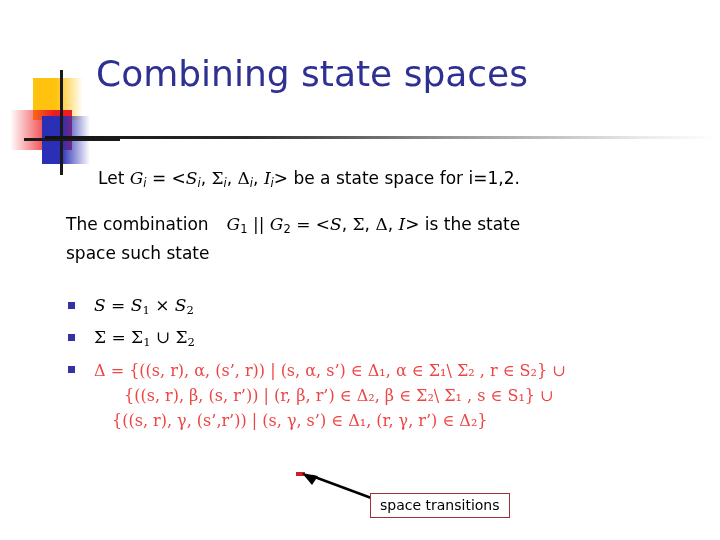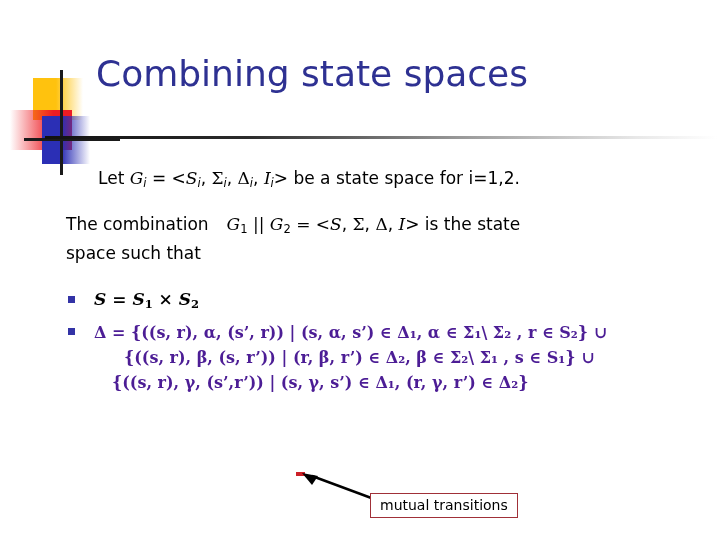--- a/index.html
+++ b/index.html
@@ -130,23 +130,22 @@
     left: 66px;
     top: 212px;
     width: 600px;
   }
   .gap { display: inline-block; width: 18px; }
 
   
   .bullets {
     position: absolute;
     left: 66px;
-    top: 288px;
+    top: 294px;
     width: 640px;
-    font-weight: bold;
   }
   .bullet-row {
     position: relative;
     padding-left: 28px;
     margin-bottom: 4px;
     font-family: "DejaVu Serif", serif;
     font-size: 17px;
     color: #000000;
     line-height: 23px;
     white-space: nowrap;
@@ -158,21 +157,21 @@
     width: 7px;
     height: 7px;
     background: #3333A6;
   }
 
   .delta-row {
     position: relative;
     padding-left: 28px;
     font-family: "DejaVu Serif", serif;
     font-size: 16px;
-    color: #4c1d95;
+    color: #ef4444;
     line-height: 25px;
   }
   .delta-cont {
     display: block;
     padding-left: 30px;
     white-space: nowrap;
   }
   .delta-cont2 {
     display: block;
     padding-left: 18px;
@@ -225,44 +224,49 @@
 
   <div class="title">Combining state spaces</div>
   <div class="rule"></div>
 
   <div class="line1 body-txt">
     <span>Let </span><span class="m">G</span><sub>i</sub><span> = &lt;</span><span class="m">S</span><sub>i</sub>, <span class="mu">Σ</span><sub>i</sub>, <span class="mu">Δ</span><sub>i</sub>, <span class="m">I</span><sub>i</sub><span>&gt; be a state space for i=1,2.</span>
   </div>
 
   <div class="para2 body-txt">
     <span>The combination</span><span class="gap"></span><span class="nw"><span class="m">G</span><sub class="up">1</sub><span class="mu"> || </span><span class="m">G</span><sub class="up">2</sub><span class="mu"> = &lt;</span><span class="m">S</span>, <span class="mu">Σ</span>, <span class="mu">Δ</span>, <span class="m">I</span></span><span>&gt; is the state</span>
-    <div>space such that</div>
+    <div>space such state</div>
   </div>
 
   <div class="bullets">
 
     <div class="bullet-row">
       <span class="bullet-mark"></span>
       <span class="m">S</span> =
       <span class="m">S</span><sub class="up">1</sub><span class="mu"> × </span><span class="m">S</span><sub class="up">2</sub>
     </div>
 
 
+    <div class="bullet-row">
+      <span class="bullet-mark"></span>
+      <span class="mu">Σ</span> =
+      <span class="mu">Σ</span><sub class="up">1</sub><span class="mu"> ∪ </span><span class="mu">Σ</span><sub class="up">2</sub>
+    </div>
 
     <div class="delta-row">
       <span class="bullet-mark"></span>
       <span class="nw">Δ = {((s, r), α, (s’, r)) | (s, α, s’) ∈ Δ₁, α ∈ Σ₁\ Σ₂ , r ∈ S₂} ∪</span>
       <span class="delta-cont">{((s, r), β, (s, r’)) | (r, β, r’) ∈ Δ₂, β ∈ Σ₂\ Σ₁ , s ∈ S₁} ∪</span>
       <span class="delta-cont2">{((s, r), γ, (s’,r’)) | (s, γ, s’) ∈ Δ₁, (r, γ, r’) ∈ Δ₂}</span>
     </div>
 
   </div>
 
   <div class="red-tip"></div>
   <svg class="leader" viewBox="0 0 76 30">
     <line x1="74" y1="28" x2="12" y2="5" stroke="#000000" stroke-width="2.4"></line>
     <polygon points="2,2 18,5 12,14" fill="#000000"></polygon>
   </svg>
   <div class="callout">
-    <span>mutual transitions</span>
+    <span>space transitions</span>
   </div>
 
 </div>
 
 </body></html>

